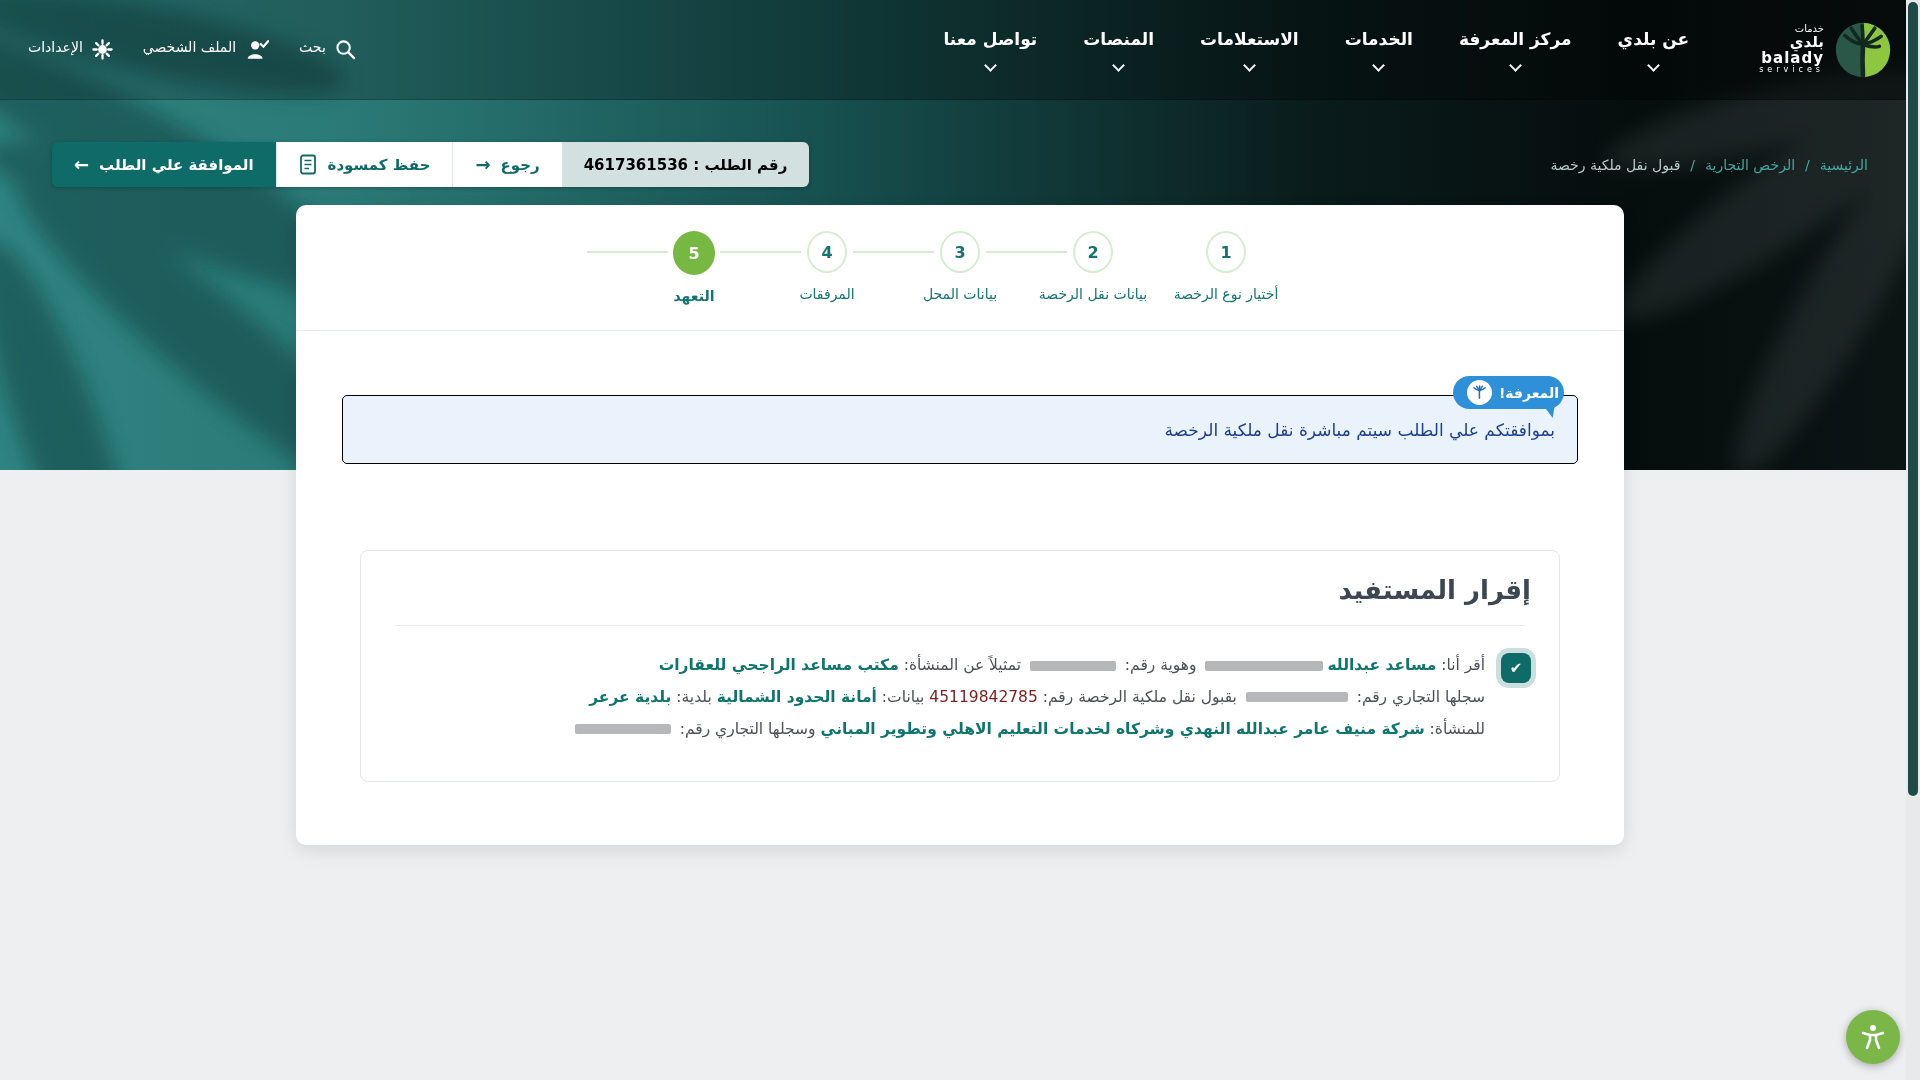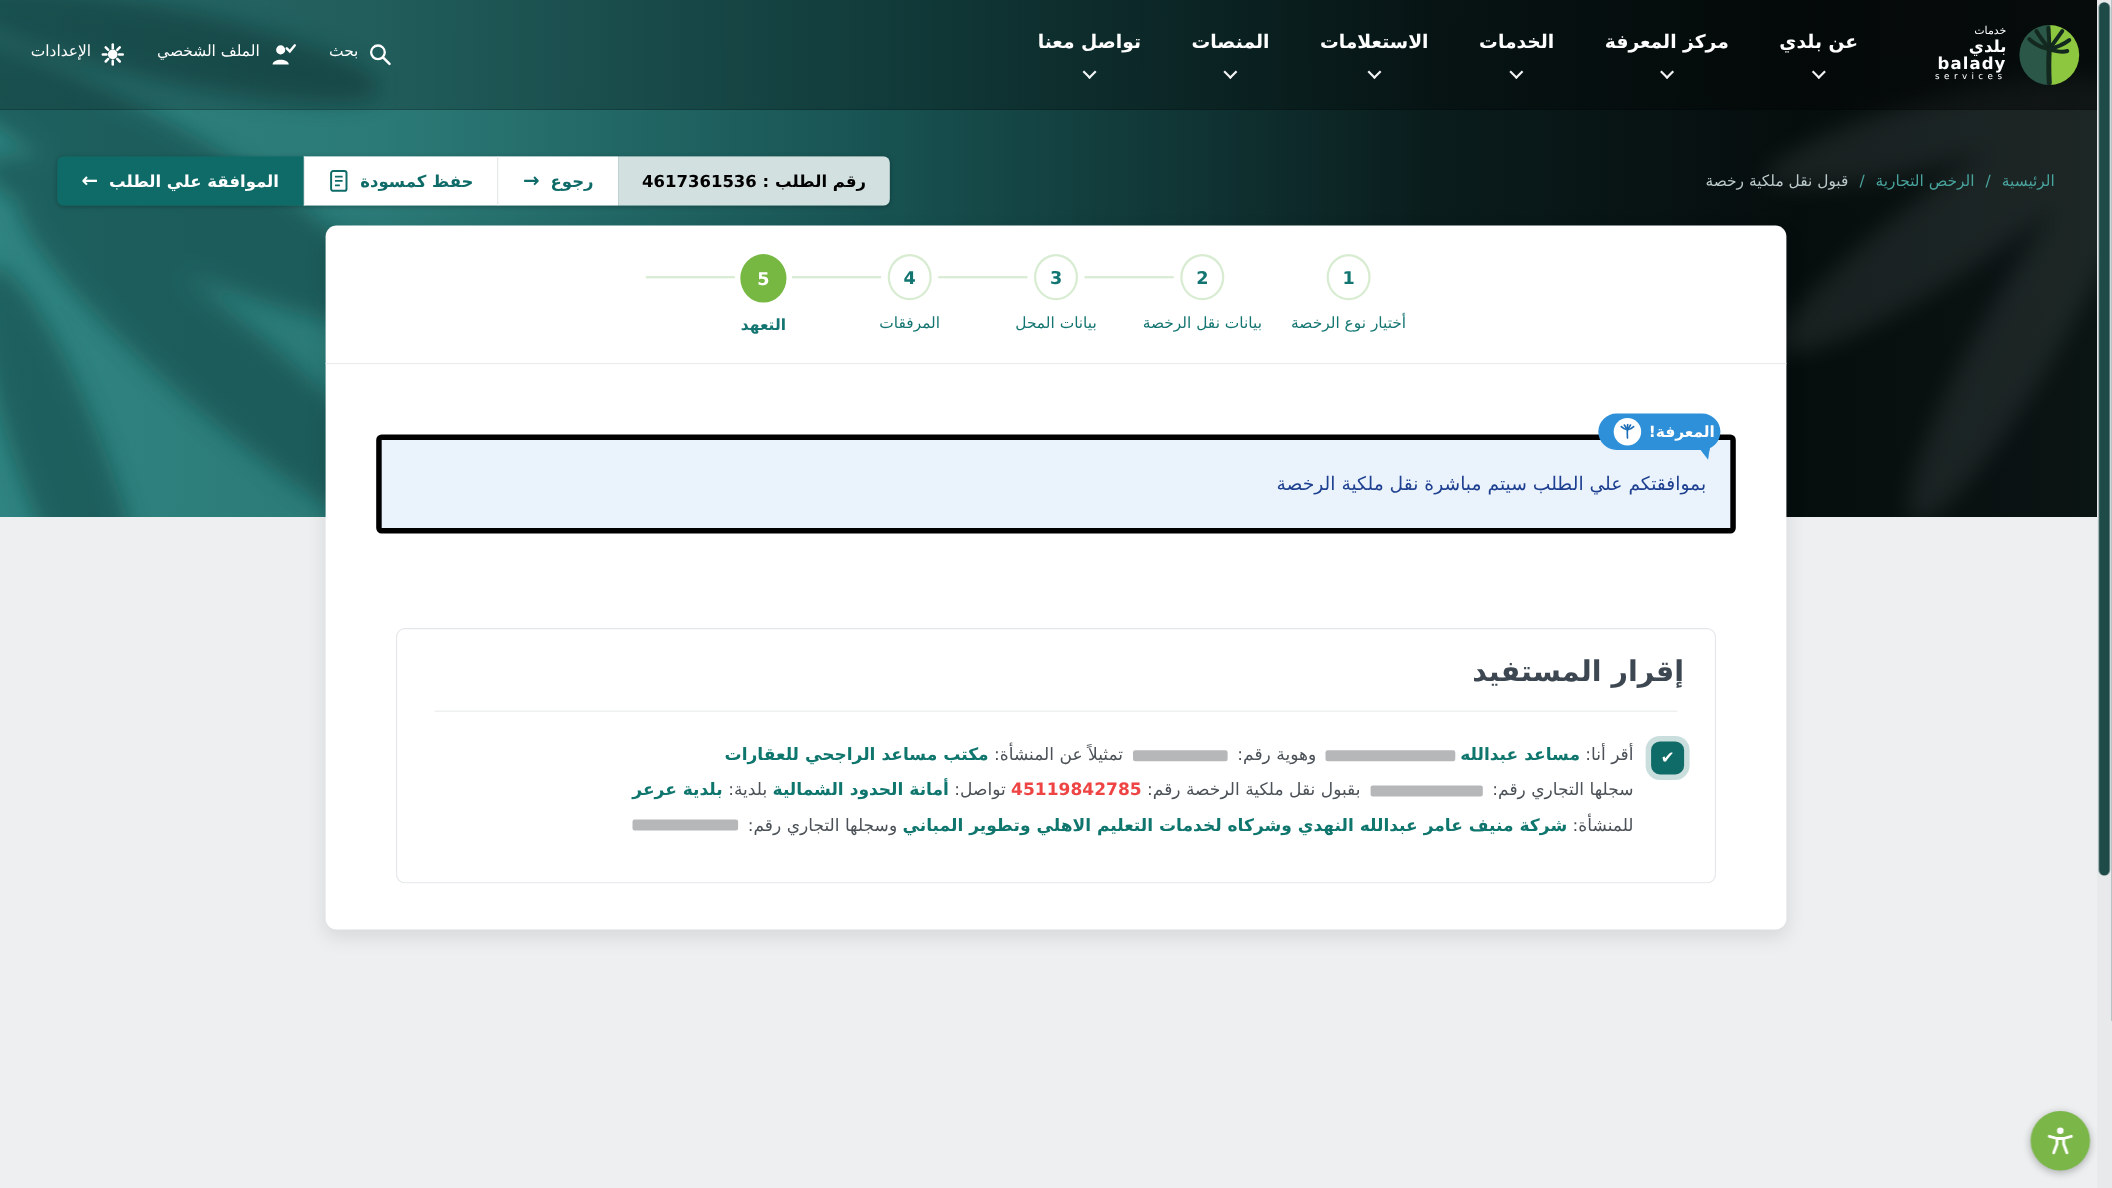--- a/index.html
+++ b/index.html
@@ -80,37 +80,37 @@
     display:flex; align-items:center; gap:7px; padding:0 5px 0 14px;
     font-size:14px; font-weight:bold;
   }
   .alert-badge::after {
     content:""; position:absolute; bottom:-8px; right:10px;
     border:8px solid transparent; border-top-color:#2e90d9; border-right-color:#2e90d9;
     transform:rotate(8deg);
   }
   .badge-palm { width:25px; height:25px; border-radius:50%; background:#fff; display:flex; align-items:center; justify-content:center; }
   .alert-box {
-    background:#eaf2fc; border:5px solid #000000; border-radius:5px; height:90px;
+    background:#eaf2fc; border:1px solid #000000; border-radius:5px; height:69px;
     display:flex; align-items:center; padding:0 22px; font-size:17px; color:#1d3f8f;
   }
 
   
   .decl-card { margin:86px 64px 0; border:1px solid #e4e7e9; border-radius:8px; background:#fff; padding:24px 28px 36px; }
   .decl-title { font-size:26px; font-weight:bold; color:#3d4752; }
   .decl-divider { margin:20px 6px 24px; border:none; border-top:1px solid #e9ecec; }
   .decl-body { display:flex; gap:16px; align-items:flex-start; padding-left:10px; }
   .checkbox {
     flex:0 0 auto; width:30px; height:30px; margin-top:3px; border-radius:8px; background:#0e6b68;
     box-shadow:0 0 0 5px rgba(14,107,104,.22); color:#fff; font-size:15px; font-weight:bold;
     display:flex; align-items:center; justify-content:center; cursor:pointer;
   }
   .decl-text { font-size:15.5px; color:#4b5157; line-height:2.05; }
   .decl-text .g { color:#0f766e; font-weight:bold; }
-  .decl-text .b { color:#ef4444; font-weight:bold; }
+  .decl-text .b { color:#7f1d1d; font-weight:normal; }
   .redacted { display:inline-block; height:10px; background:#b6b7b9; border-radius:2px; vertical-align:middle; margin:0 4px; }
   .r1 { width:118px; } .r2 { width:86px; } .r3 { width:102px; } .r4 { width:96px; }
 
   
   .a11y-btn {
     position:fixed; left:auto; right:20px; bottom:16px; width:54px; height:54px; border-radius:50%;
     background:#7ab648; display:flex; align-items:center; justify-content:center;
     box-shadow:0 2px 8px rgba(0,0,0,.3); cursor:pointer; z-index:20;
   }
   .scrollbar { position:fixed; top:0; right:0; width:14px; height:100%; background:#e7e9eb; z-index:30; }
@@ -319,21 +319,21 @@
     <div class="decl-card">
       <h2 class="decl-title">إقرار المستفيد</h2>
       <hr class="decl-divider">
       <div class="decl-body">
         <div class="checkbox">
           <span>✔</span>
         </div>
         <p class="decl-text">
           <span>أقر أنا: </span><span class="g">مساعد عبدالله</span><span class="redacted r1"></span><span> وهوية رقم: </span><span class="redacted r2"></span><span> تمثيلاً عن المنشأة: </span><span class="g">مكتب مساعد الراجحي للعقارات</span>
           <br>
-          <span>سجلها التجاري رقم: </span><span class="redacted r3"></span><span> بقبول نقل ملكية الرخصة رقم: </span><span class="b">45119842785</span><span> تواصل: </span><span class="g">أمانة الحدود الشمالية</span><span> بلدية: </span><span class="g">بلدية عرعر</span>
+          <span>سجلها التجاري رقم: </span><span class="redacted r3"></span><span> بقبول نقل ملكية الرخصة رقم: </span><span class="b">45119842785</span><span> بيانات: </span><span class="g">أمانة الحدود الشمالية</span><span> بلدية: </span><span class="g">بلدية عرعر</span>
           <br>
           <span>للمنشأة: </span><span class="g">شركة منيف عامر عبدالله النهدي وشركاه لخدمات التعليم الاهلي وتطوير المباني</span><span> وسجلها التجاري رقم: </span><span class="redacted r4"></span>
         </p>
       </div>
     </div>
 
   </div>
 </div>
 
 <div class="a11y-btn">

